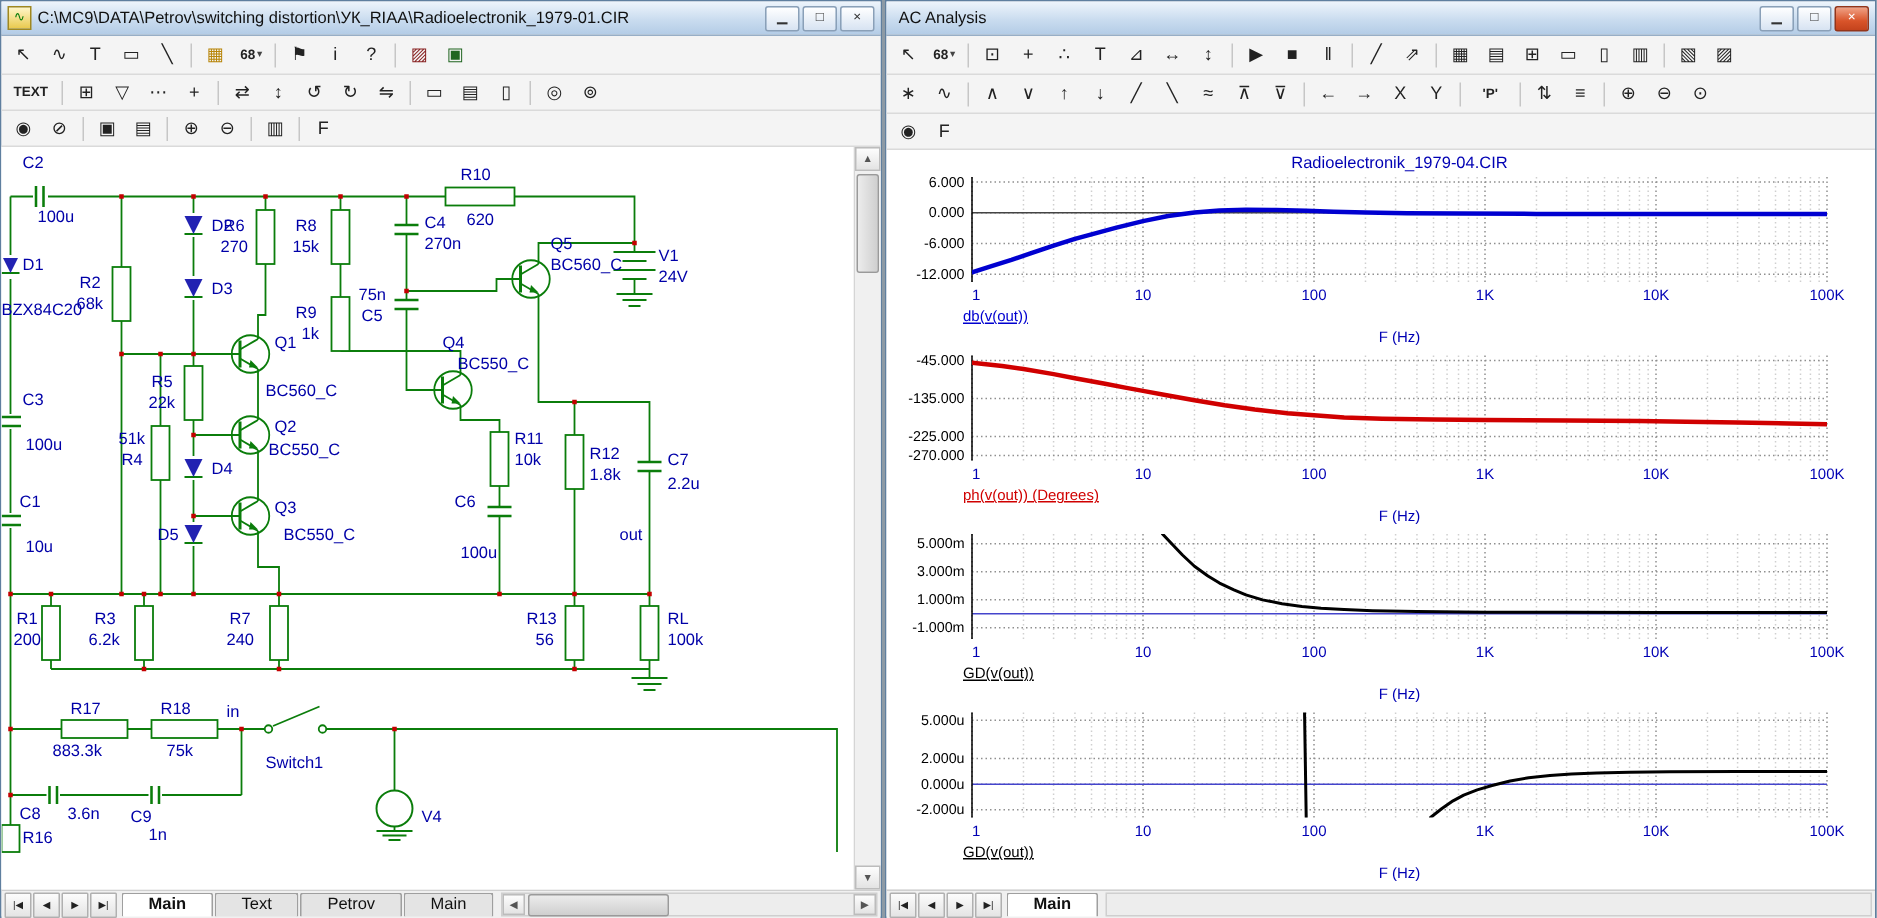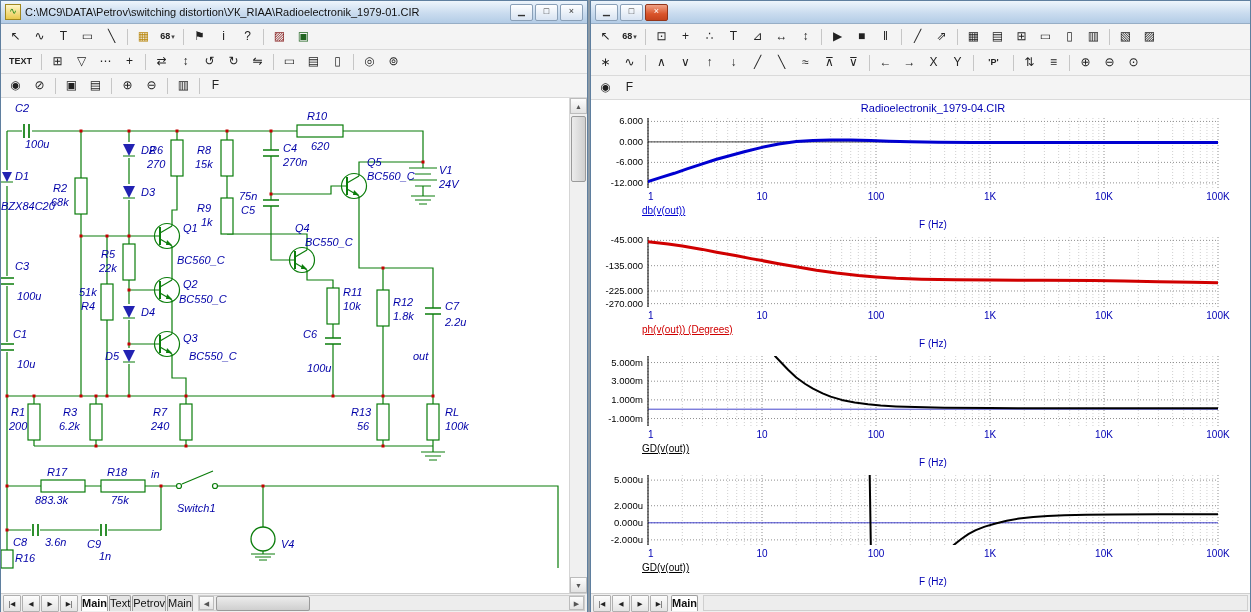--- a/index.html
+++ b/index.html
@@ -19,34 +19,34 @@
   .toolbar{display:flex;align-items:center;gap:1px;padding:1px 3px;background:#f4f4f4;
       border-bottom:1px solid #dadada;box-sizing:border-box;}
   .tb26{height:26px;} .tb24{height:24px;}
   .tbtn{min-width:21px;height:19px;line-height:19px;text-align:center;font-size:12px;color:#222;
       border:1px solid transparent;border-radius:2px;display:flex;align-items:center;justify-content:center;}
   .tbtn span{pointer-events:none;}
   .tbtn.wide{padding:0 4px;font-weight:bold;font-size:9px;}
   .tsep{width:1px;height:16px;background:#c6c6c6;margin:0 3px;}
   .dd{font-size:7px;margin-left:1px;color:#444;}
   .canvas-row{display:flex;height:495px;background:#fff;}
-  .canvas{flex:1;position:relative;background:#fff;overflow:hidden;font-style:italic;}
+  .canvas{flex:1;position:relative;background:#fff;overflow:hidden;}
   .vscroll{width:17px;background:#f0f0f0;border-left:1px solid #d5d5d5;display:flex;flex-direction:column;}
   .varrow{height:16px;font-size:7px;text-align:center;line-height:16px;color:#555;
       border:1px solid #bcbcbc;background:linear-gradient(#fdfdfd,#e3e3e3);box-sizing:border-box;}
   .vtrack{flex:1;position:relative;}
   .vthumb{position:absolute;top:2px;left:1px;right:1px;height:64px;background:linear-gradient(90deg,#ececec,#cfcfcf);
       border:1px solid #9a9a9a;border-radius:2px;}
   .bottombar{height:19px;display:flex;align-items:center;background:#f0f0f0;border-top:1px solid #cfcfcf;
       padding:0 2px;box-sizing:border-box;}
   .tsbtns{display:flex;gap:1px;margin-right:3px;}
   .tsbtns .tbtn{min-width:16px;height:15px;line-height:13px;font-size:6.5px;
       border:1px solid #b0b0b0;background:linear-gradient(#fcfcfc,#e4e4e4);border-radius:1px;}
   .tabs{display:flex;height:17px;}
-  .tab{padding:0 0;height:15px;line-height:15px;font-size:11px;color:#111;background:#e4e4e4;
+  .tab{padding:0 17px;height:15px;line-height:15px;font-size:11px;color:#111;background:#e4e4e4;
       border:1px solid #9f9f9f;border-bottom:none;margin-right:1px;border-radius:2px 2px 0 0;}
   .tab.active{background:#ffffff;font-weight:bold;}
   .hscroll{flex:1;height:16px;margin-left:4px;display:flex;align-items:center;background:#ededed;
       border:1px solid #cfcfcf;box-sizing:border-box;}
   .harrow{width:15px;height:14px;font-size:7px;line-height:14px;text-align:center;color:#555;
       background:linear-gradient(#fdfdfd,#e3e3e3);border:1px solid #bcbcbc;box-sizing:border-box;}
   .htrack{flex:1;height:14px;position:relative;}
   .hthumb{position:absolute;left:2px;top:0;height:13px;width:92px;background:linear-gradient(#ececec,#cfcfcf);
       border:1px solid #9a9a9a;border-radius:2px;}
   
@@ -446,20 +446,21 @@
       <div class="htrack">
           <div class="hthumb"></div>
         </div>
       <span class="harrow">▶</span>
     </div>
   </div>
 </div>
 
 <div class="window" id="win-right" style="left:590px;top:0;width:661px;height:612px;">
   <div class="titlebar">
+    <span class="title">AC Analysis</span>
     <span class="winbtns">
       <span class="winbtn">▁</span>
       <span class="winbtn">□</span>
       <span class="winbtn closer">×</span>
     </span>
   </div>
   <div class="toolbar tb26">
       <div class="tbtn">
         <span>↖</span>
       </div>

